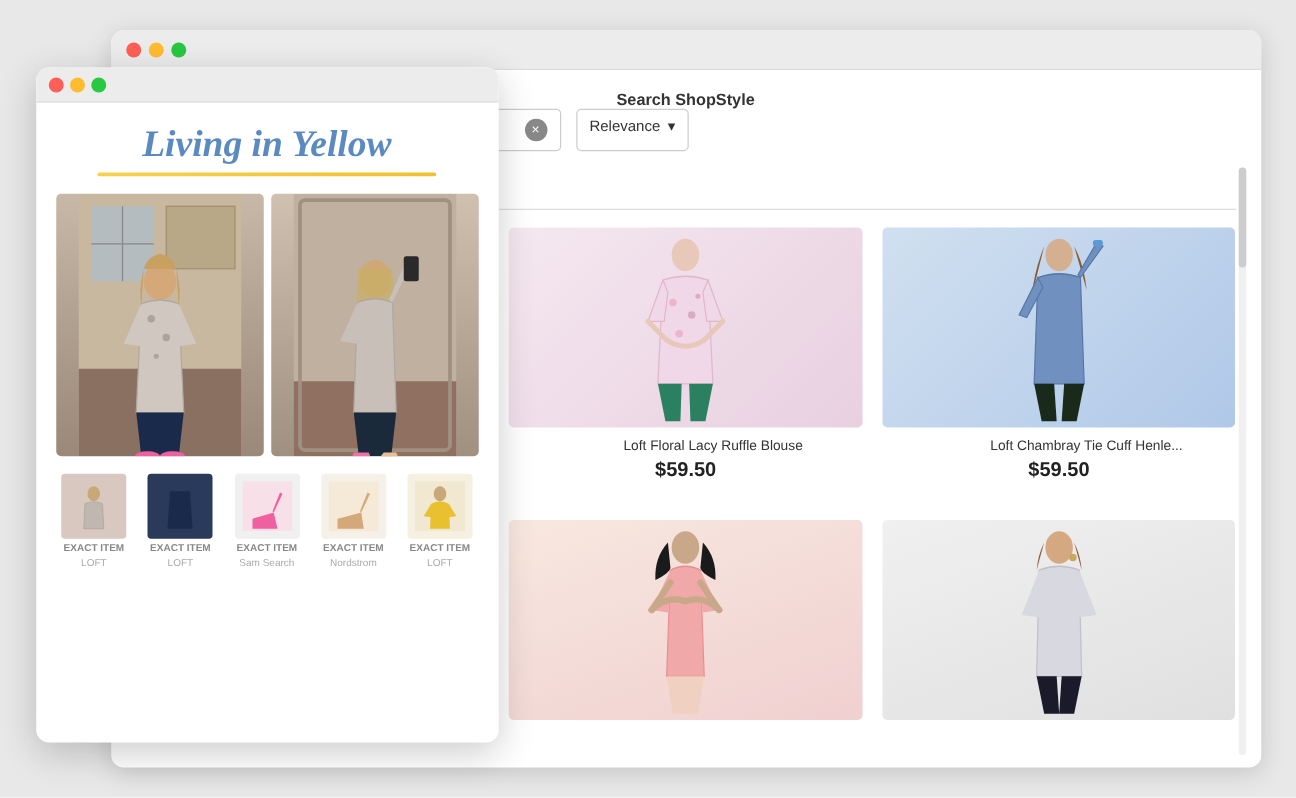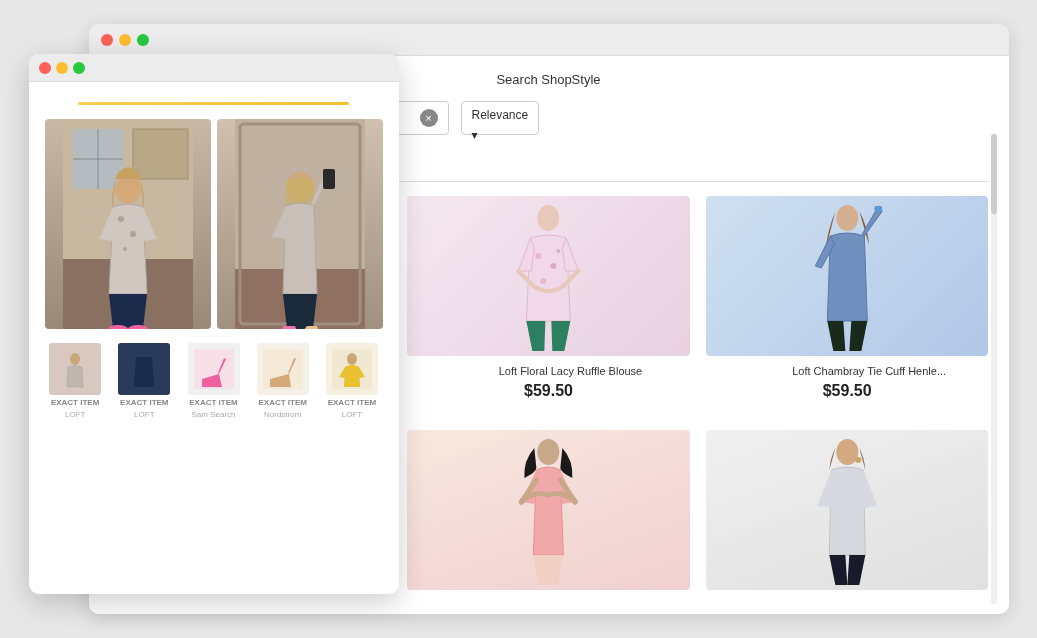--- a/index.html
+++ b/index.html
@@ -56,22 +56,21 @@
       padding: 16px 20px;
       background: #fff;
       height: calc(100% - 32px);
       overflow: hidden;
     }
 
     .search-shopstyle-title {
       text-align: center;
       font-size: 13px;
       color: #333;
-      margin-bottom: 14px;
-      font-weight: 400;
+      font-weight: 700;
     }
 
     .search-bar-row {
       display: flex;
       align-items: center;
       gap: 12px;
       margin-bottom: 14px;
     }
 
     .search-input-wrap {
@@ -111,21 +110,20 @@
       border: 1px solid #ccc;
       border-radius: 4px;
       padding: 6px 10px;
       font-size: 12px;
       color: #333;
       background: #fff;
       display: flex;
       gap: 6px;
       height: 34px;
       cursor: pointer;
-      flex-direction: column;
     }
 
     .tabs-row {
       display: flex;
       gap: 0;
       border-bottom: 1px solid #ddd;
       margin-bottom: 14px;
     }
 
     .tab {
@@ -483,20 +481,21 @@
   </div>
 
   <div class="browser-front">
     <div class="browser-front-titlebar">
       <div class="dot dot-red"></div>
       <div class="dot dot-yellow"></div>
       <div class="dot dot-green"></div>
     </div>
     <div class="blog-content">
       <div class="blog-title">
+        <span style="font-style:italic; font-family: Georgia, 'Times New Roman', serif; color: #5a8abf; font-size: 30px; font-weight: bold;">Living in Yellow</span>
         <div style="height: 3px; background: linear-gradient(90deg, #f8d050, #f0c030); border-radius: 2px; margin: 4px auto; width: 80%;"></div>
       </div>
 
       <div class="blog-images-row">
 
         <div class="blog-photo blog-photo-left">
           <svg viewBox="0 0 130 210" width="100%" height="100%">
 
             <rect width="130" height="210" fill="#c8b8a0"></rect>
             <rect x="0" y="140" width="130" height="70" fill="#8a7060"></rect>

